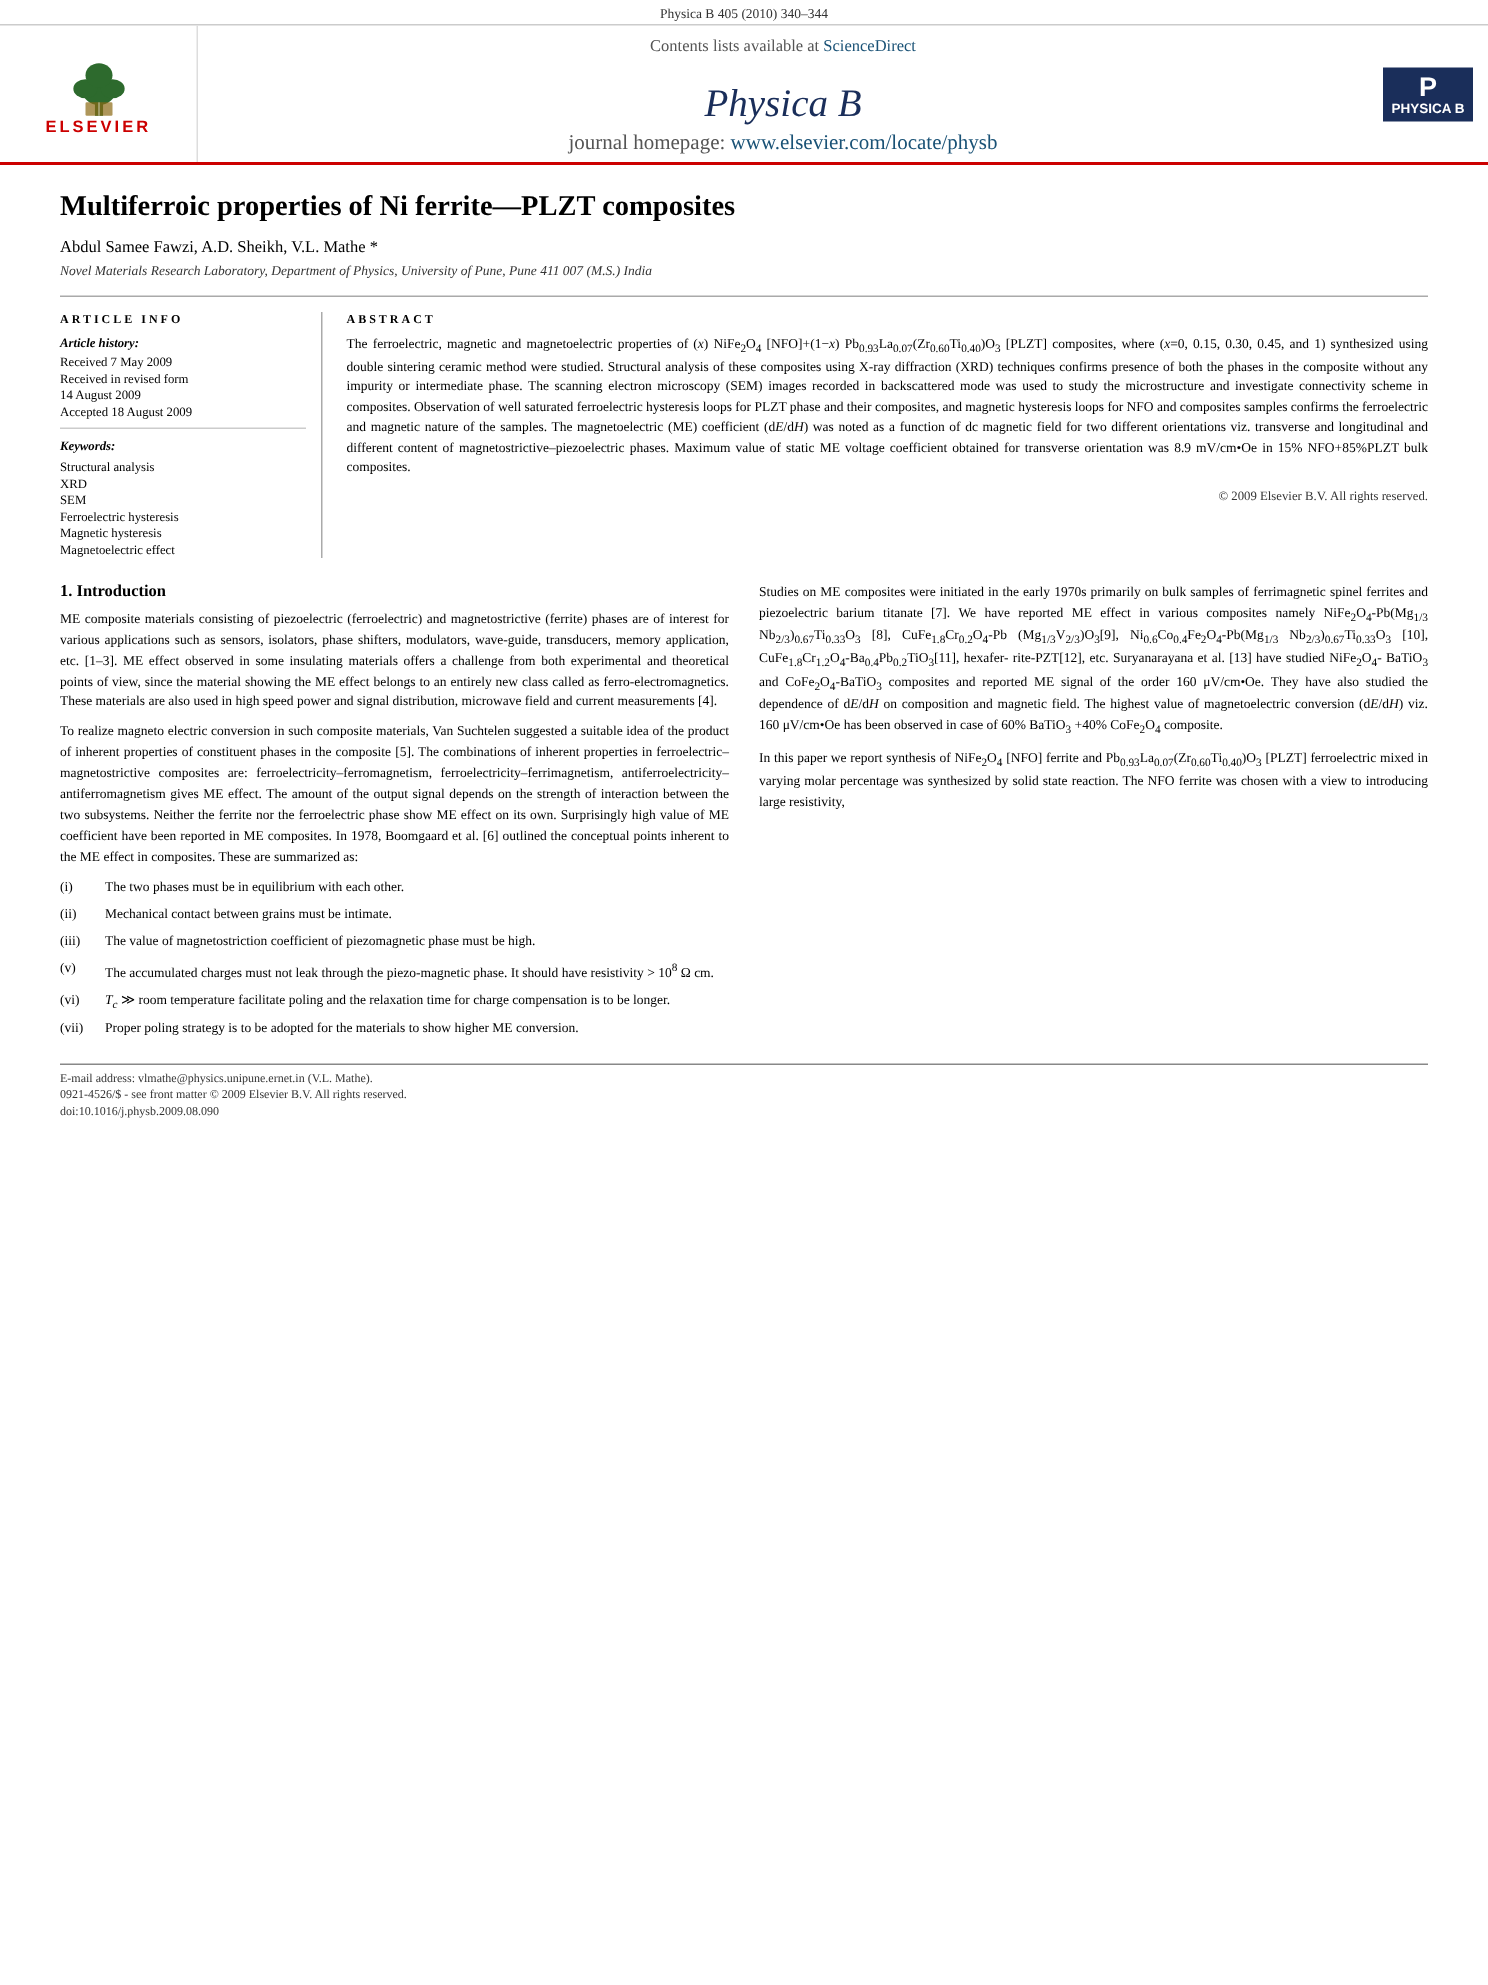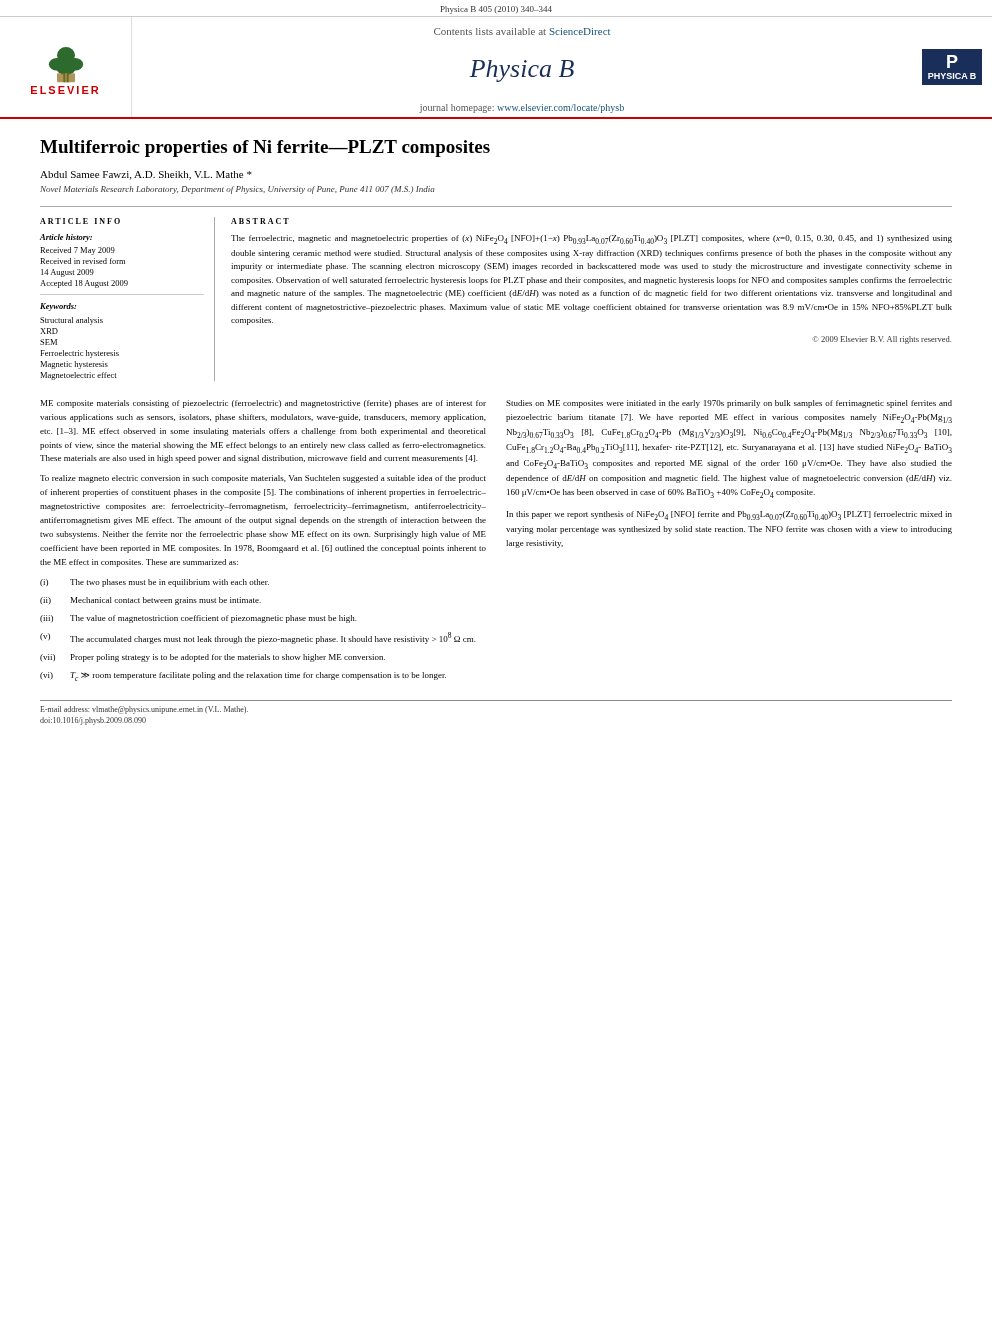--- a/index.html
+++ b/index.html
@@ -71,23 +71,23 @@
       text-decoration: none;
     }
     .journal-title-big {
       font-size: 26px;
       font-family: 'Times New Roman', serif;
       font-style: italic;
       color: #1a2e5a;
       margin: 2px 0;
     }
     .journal-homepage {
-      font-size: 10px;
+      font-size: 14px;
       color: #555;
-      margin-top: 16px;
+      margin-top: 2px;
     }
     .homepage-link {
       color: #1a5276;
       text-decoration: none;
     }
     .header-right {
       width: 80px;
       display: flex;
       align-items: center;
       justify-content: center;
@@ -356,20 +356,24 @@
         content of magnetostrictive–piezoelectric phases. Maximum value of static ME voltage coefficient
         obtained for transverse orientation was 8.9 mV/cm•Oe in 15% NFO+85%PLZT bulk composites.
       </div>
       <div class="copyright-line">© 2009 Elsevier B.V. All rights reserved.</div>
     </div>
   </div>
 
   <div class="body-section">
 
     <div class="body-col">
+      <div class="section-heading">
+        <span>1.</span>
+        <span>Introduction</span>
+      </div>
 
       <div class="body-text">
         ME composite materials consisting of piezoelectric (ferroelectric) and magnetostrictive (ferrite) phases are of interest for
         various applications such as sensors, isolators, phase shifters,
         modulators, wave-guide, transducers, memory application, etc.
         [1–3]. ME effect observed in some insulating materials offers a
         challenge from both experimental and theoretical points of view,
         since the material showing the ME effect belongs to an entirely
         new class called as ferro-electromagnetics. These materials are
         also used in high speed power and signal distribution, microwave
@@ -401,26 +405,26 @@
         </li>
         <li>
           <span class="list-num">(iii)</span>
           <span class="list-text">The value of magnetostriction coefficient of piezomagnetic phase must be high.</span>
         </li>
         <li>
           <span class="list-num">(v)</span>
           <span class="list-text">The accumulated charges must not leak through the piezo-magnetic phase. It should have resistivity &gt; 10<sup>8</sup> Ω cm.</span>
         </li>
         <li>
+          <span class="list-num">(vi)</span>
+          <span class="list-text"><span class="italic">T<sub>c</sub></span> ≫ room temperature facilitate poling and the relaxation time for charge compensation is to be longer.</span>
+        </li>
+        <li>
           <span class="list-num">(vii)</span>
           <span class="list-text">Proper poling strategy is to be adopted for the materials to show higher ME conversion.</span>
-        </li>
-        <li>
-          <span class="list-num">(vi)</span>
-          <span class="list-text"><span class="italic">T<sub>c</sub></span> ≫ room temperature facilitate poling and the relaxation time for charge compensation is to be longer.</span>
         </li>
       </ul>
     </div>
 
     <div class="body-col">
       <div class="body-text">
         Studies on ME composites were initiated in the early 1970s
         primarily on bulk samples of ferrimagnetic spinel ferrites and
         piezoelectric barium titanate [7]. We have reported ME effect in
         various composites namely NiFe<sub>2</sub>O<sub>4</sub>-Pb(Mg<sub>1/3</sub> Nb<sub>2/3</sub>)<sub>0.67</sub>Ti<sub>0.33</sub>O<sub>3</sub>
@@ -439,16 +443,17 @@
         Pb<sub>0.93</sub>La<sub>0.07</sub>(Zr<sub>0.60</sub>Ti<sub>0.40</sub>)O<sub>3</sub> [PLZT] ferroelectric mixed in varying
         molar percentage was synthesized by solid state reaction. The
         NFO ferrite was chosen with a view to introducing large resistivity,
       </div>
     </div>
 
   </div>
 
   <div class="footer-notes">
     <div class="footer-note">E-mail address: vlmathe@physics.unipune.ernet.in (V.L. Mathe).</div>
+    <div class="footer-note">0921-4526/$ - see front matter © 2009 Elsevier B.V. All rights reserved.</div>
     <div class="footer-note">doi:10.1016/j.physb.2009.08.090</div>
   </div>
 
 </div>
 
 </body></html>

